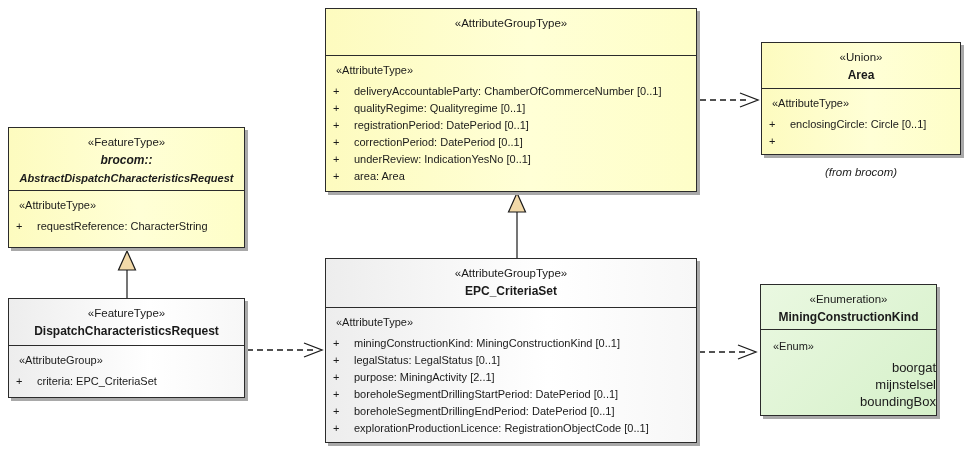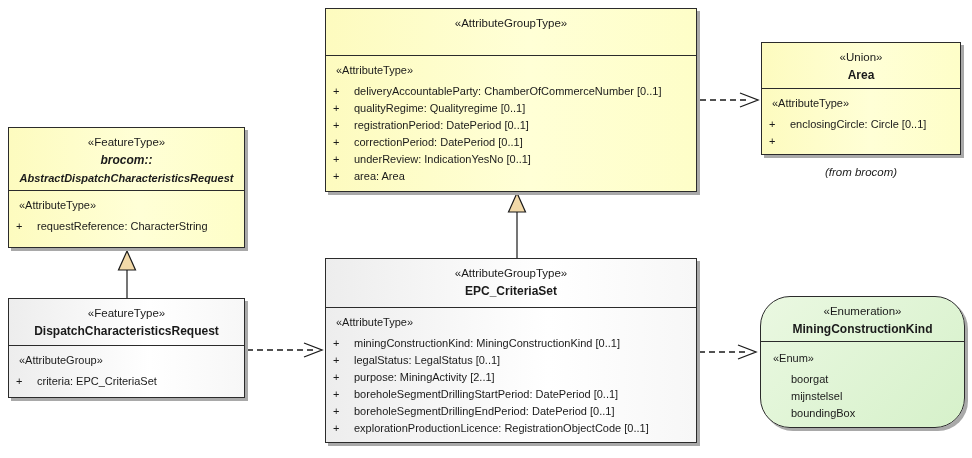--- a/index.html
+++ b/index.html
@@ -51,22 +51,23 @@
     display: flex;
     line-height: 17px;
     font-size: 11px;
     white-space: nowrap;
   }
   .attr-row .plus { width: 21px; padding-left: 7px; flex: 0 0 auto; }
   .attr-row .attr-text { flex: 1 1 auto; }
   .literal-row {
     padding-left: 30px;
     line-height: 17px;
-    font-size: 11px;
-    white-space: nowrap;
+    font-size: 13px;
+    white-space: nowrap;
+    text-align: right;
   }
   .from-note {
     position: absolute;
     text-align: center;
     font-style: italic;
     font-size: 11.5px;
     color: #1a1a1a;
     white-space: nowrap;
   }
 </style>
@@ -210,21 +211,21 @@
           <span class="plus">+</span>
           <span class="attr-text">boreholeSegmentDrillingEndPeriod: DatePeriod [0..1]</span>
         </div>
       <div class="attr-row">
           <span class="plus">+</span>
           <span class="attr-text">explorationProductionLicence: RegistrationObjectCode [0..1]</span>
         </div>
     </div>
   </div>
 
-  <div class="uml-box green" style="left:760px; top:296px; width:205px; height:132px;border-radius:30px;">
+  <div class="uml-box green" style="left:760px; top:284px; width:177px; height:132px;">
     <div class="box-header" style="height:45px">
       <div class="stereotype">«Enumeration»</div>
       <div class="class-name">MiningConstructionKind</div>
     </div>
     <div class="box-body" style="padding-top:8px">
       <div class="section-label" style="padding-left:12px">«Enum»</div>
       <div class="literal-row">boorgat</div>
       <div class="literal-row">mijnstelsel</div>
       <div class="literal-row">boundingBox</div>
     </div>

